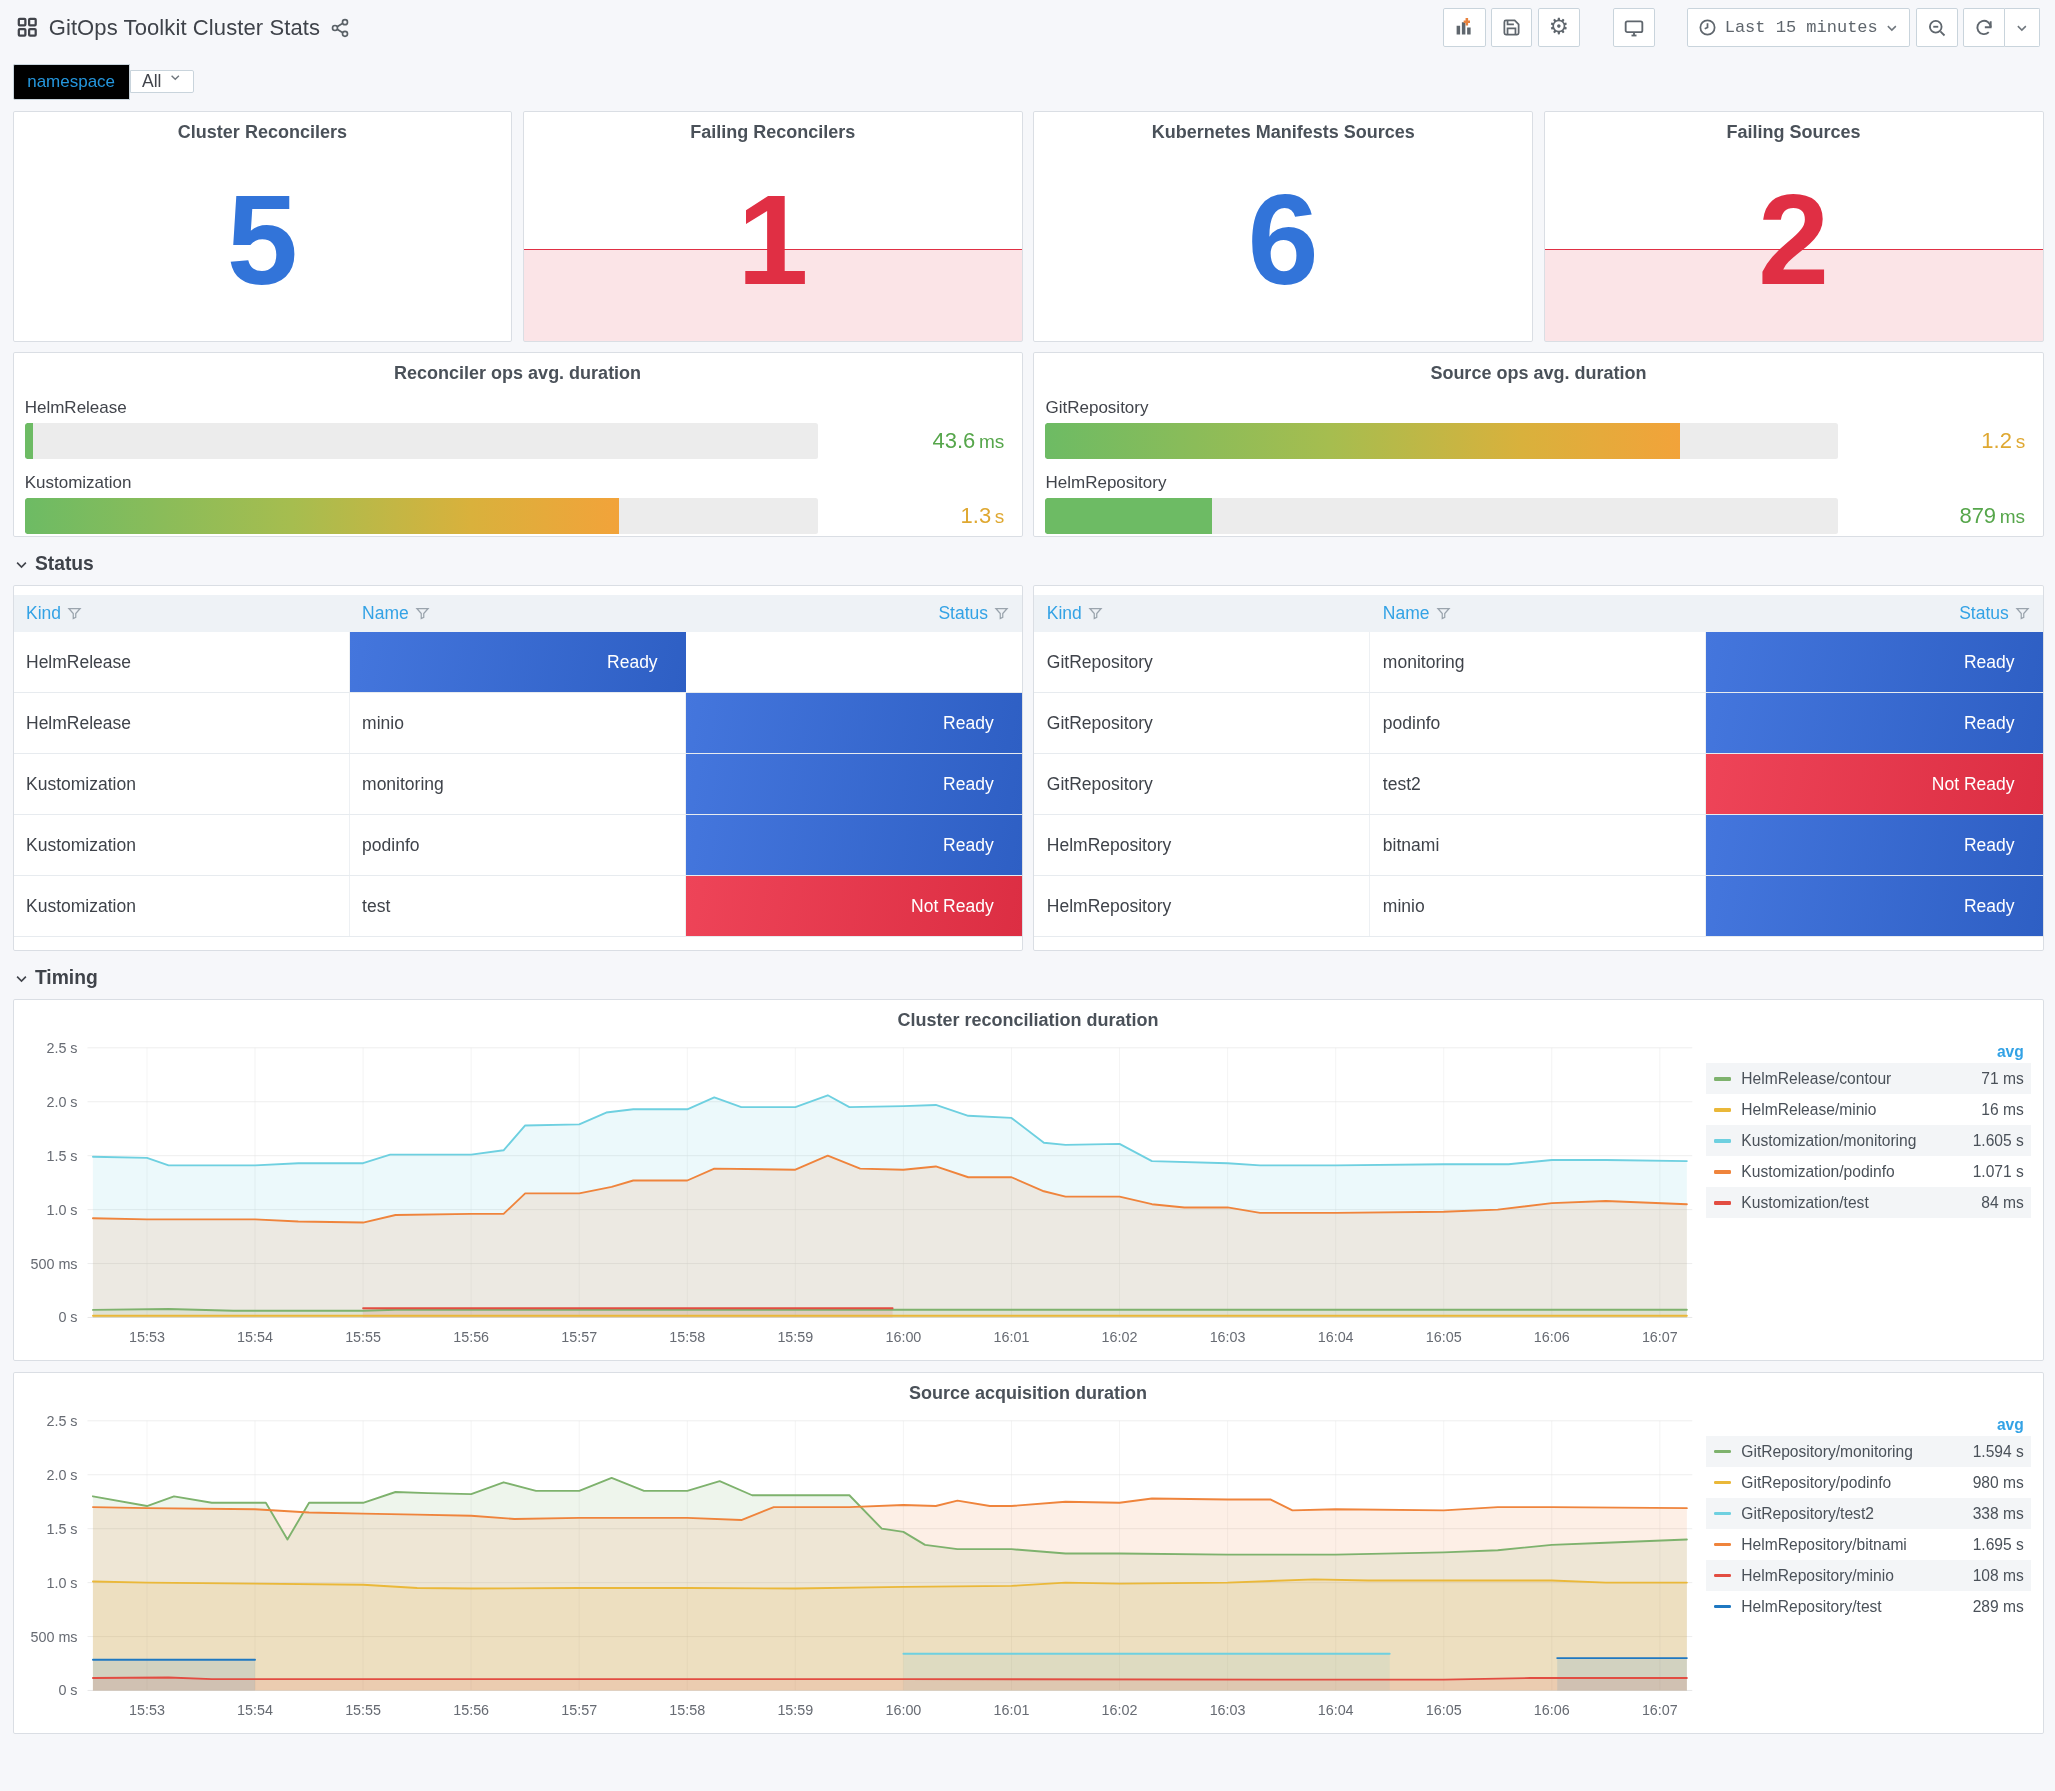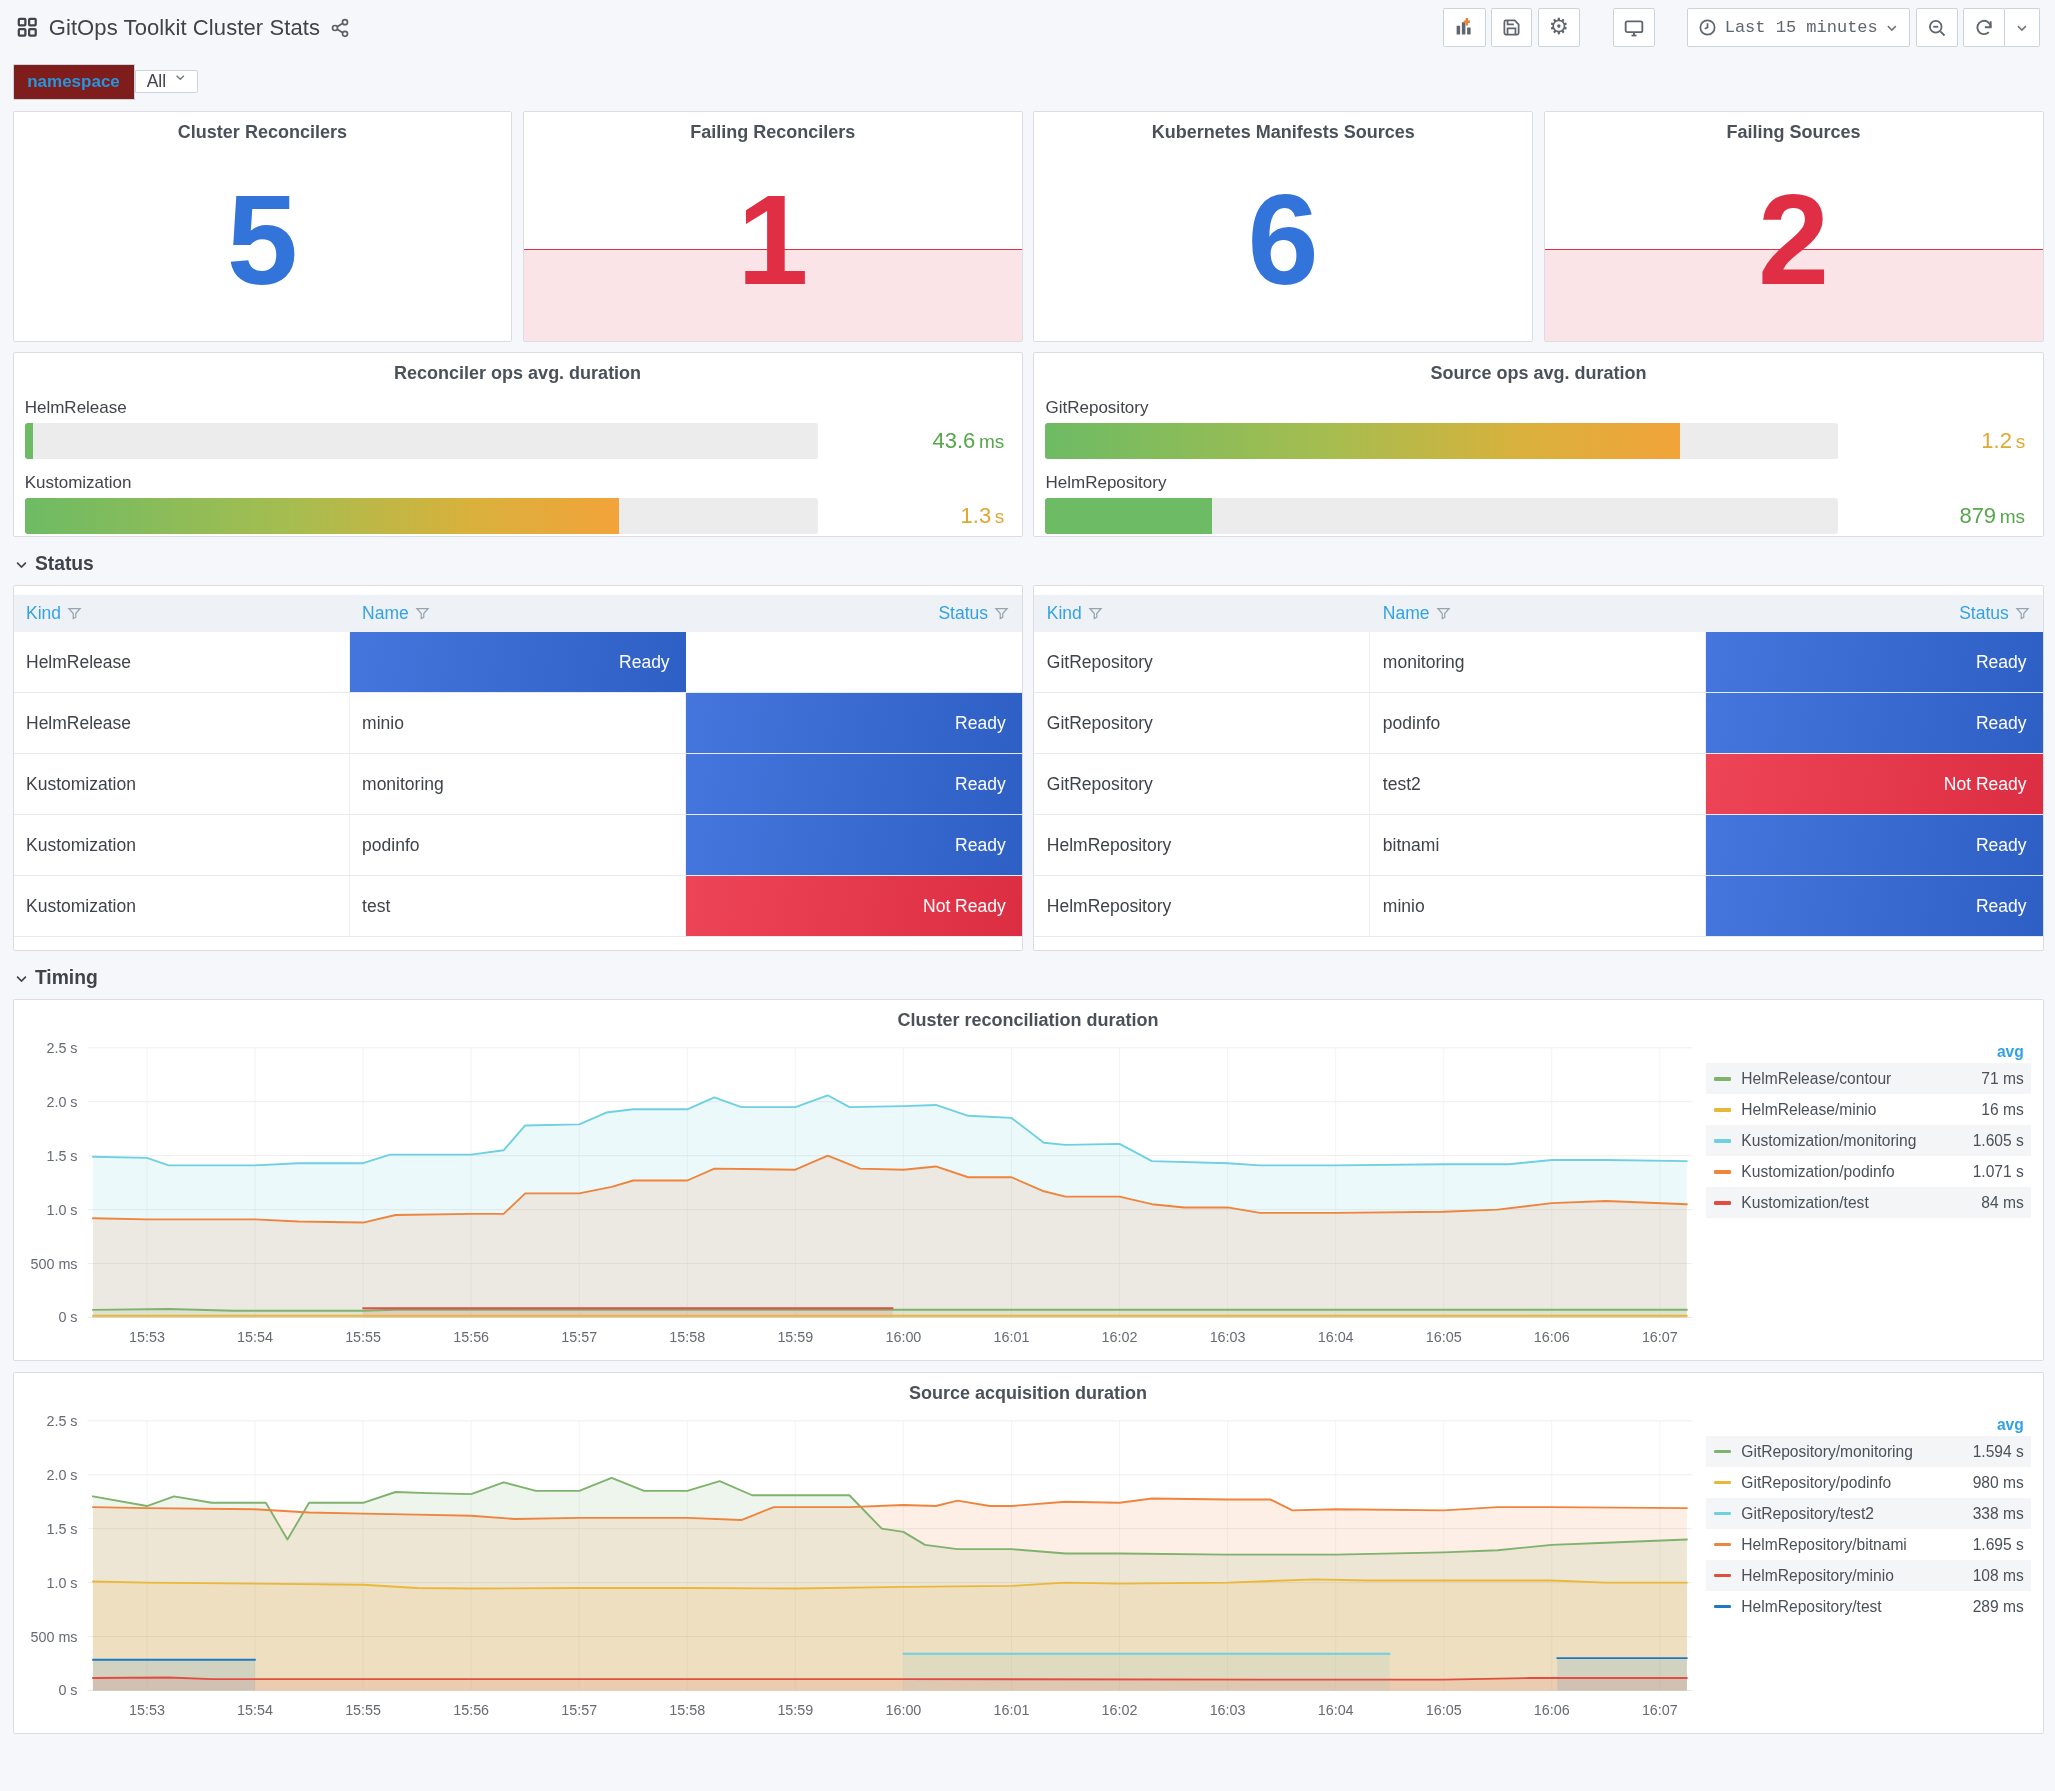--- a/index.html
+++ b/index.html
@@ -17,22 +17,22 @@
             font-size:17px; padding:0 10px; cursor:pointer; }
   .tb-group { display:inline-flex; }
   .tb-group .tb-btn:first-child { border-radius:1.9px 0 0 1.9px; }
   .tb-group .tb-btn:last-child { border-left:none; border-radius:0 1.9px 1.9px 0; min-width:34px; }
   .gap-l { margin-left:27px;font-family:Liberation Mono, monospace; }
   .unicode-ic { font-size:19px; line-height:1; color:#5f666d; }
 
   
   .filters { display:flex; align-items:center; margin:8.7px 0 11.2px 0; }
   .var-chip { display:inline-flex; height:36px; }
-  .var-label { background:#7f1d1d; border:0.6px solid #c9d4dc; border-radius:1.9px 0 0 1.9px; display:flex; align-items:center;
-               padding:0 13.7px; color:#2496dd; font-size:17px; font-weight:700; }
+  .var-label { background:#000000; border:0.6px solid #c9d4dc; border-radius:1.9px 0 0 1.9px; display:flex; align-items:center;
+               padding:0 13.7px; color:#2496dd; font-size:17px; font-weight:400; }
   .var-value { background:#fff; border:0.6px solid #c9d4dc; border-left:none; border-radius:0 1.9px 1.9px 0; display:flex;
                align-items:flex-start; gap:7.5px; padding:0 11.2px; font-size:17.5px; color:#41444b; cursor:pointer; margin-left:0;
                border-left:0.6px solid #c9d4dc;}
 
   
   .panel { background:#fff; border:0.6px solid #dadee4; border-radius:1.9px; position:relative; overflow:hidden; }
   .panel-title { text-align:center; font-size:18px; font-weight:700; color:#4a5159; padding-top:10px; position:relative; z-index:3; }
 
   
   .stats-row { display:grid; grid-template-columns:repeat(4,1fr); gap:10.6px; }
@@ -64,21 +64,21 @@
 
   
   .tables-row { display:grid; grid-template-columns:repeat(2,1fr); gap:10.6px; }
   .table-panel { height:366px; }
   .gtable { margin-top:8.7px; }
   .gtable-head { display:grid; grid-template-columns:1fr 1fr 1fr; background:#eef2f6; height:37px; }
   .gth { display:flex; align-items:center; gap:6.2px; padding:0 12.5px; color:#33a2e5; font-size:17.5px; cursor:pointer; }
   .gth.right { justify-content:flex-end; }
   .gtr { display:grid; grid-template-columns:1fr 1fr 1fr; height:61px; border-bottom:0.6px solid #e7ebef; }
   .gtd { display:flex; align-items:center; padding:0 12.5px; font-size:17.5px; color:#3f434a; border-right:0.6px solid #edf0f3; }
-  .gtd.status { border-right:none; color:#fff; justify-content:flex-end; padding-right:16px; }
+  .gtd.status { border-right:none; color:#fff; justify-content:flex-end; padding-right:28px; }
   .st-ready    { background:linear-gradient(100deg,#4476dd 0%,#2e5fc4 100%); }
   .st-notready { background:linear-gradient(100deg,#ee4458 0%,#dc2e43 100%); }
 
   
   .chart-panel { height:362px; margin-top:0; }
   .chart-panel + .chart-panel { margin-top:10.6px; }
   .chart-svg { position:absolute; left:8.7px; top:39px; }
   .legend { position:absolute; right:11.2px; top:40px; width:325px; font-size:15.6px; color:#4a5159; }
   .legend-head { display:flex; justify-content:flex-end; padding:2.5px 7.5px; color:#33a2e5; font-weight:700; }
   .legend-row { display:flex; align-items:center; height:31px; padding:0 7.5px; }

